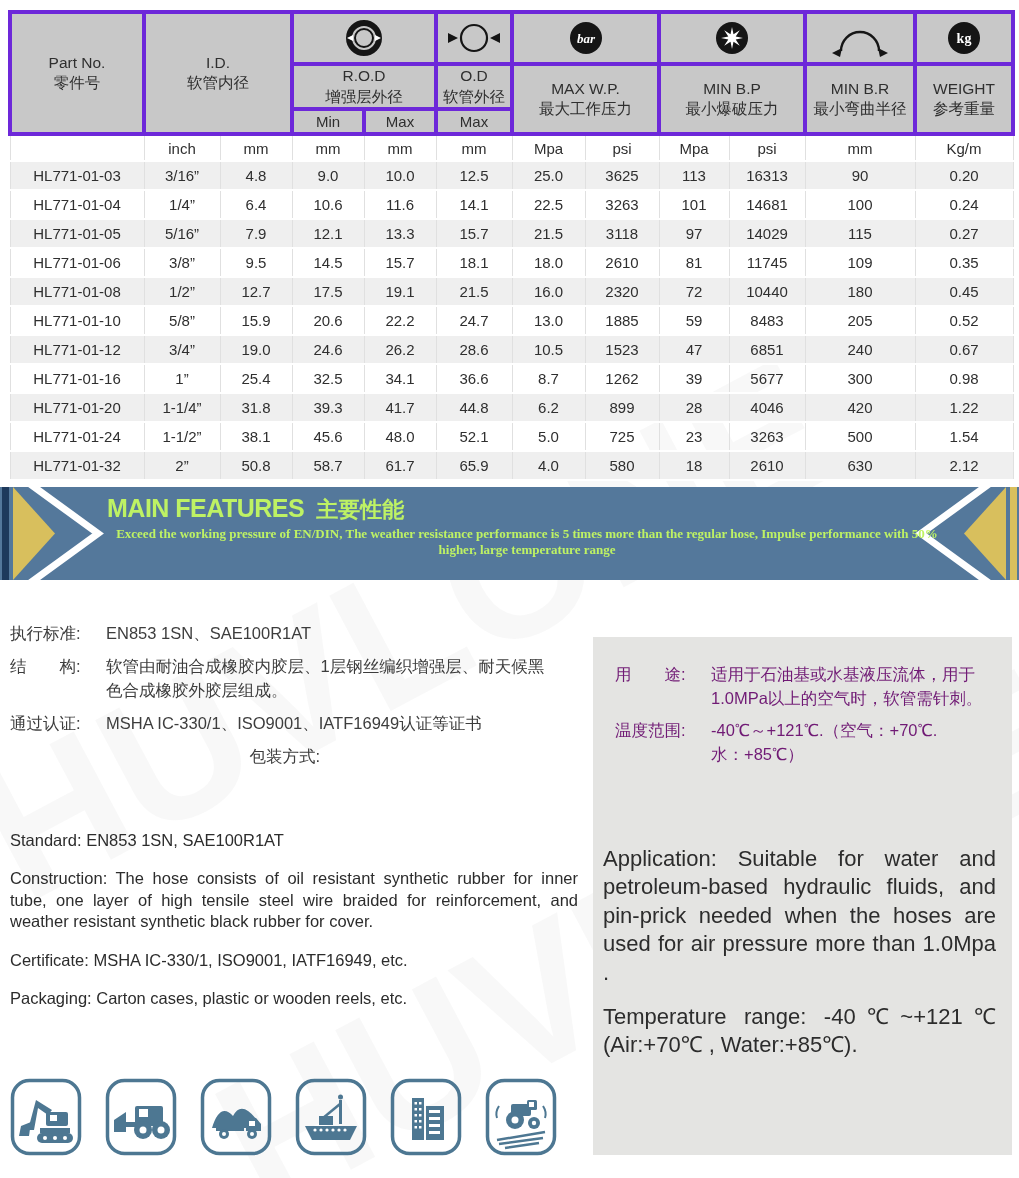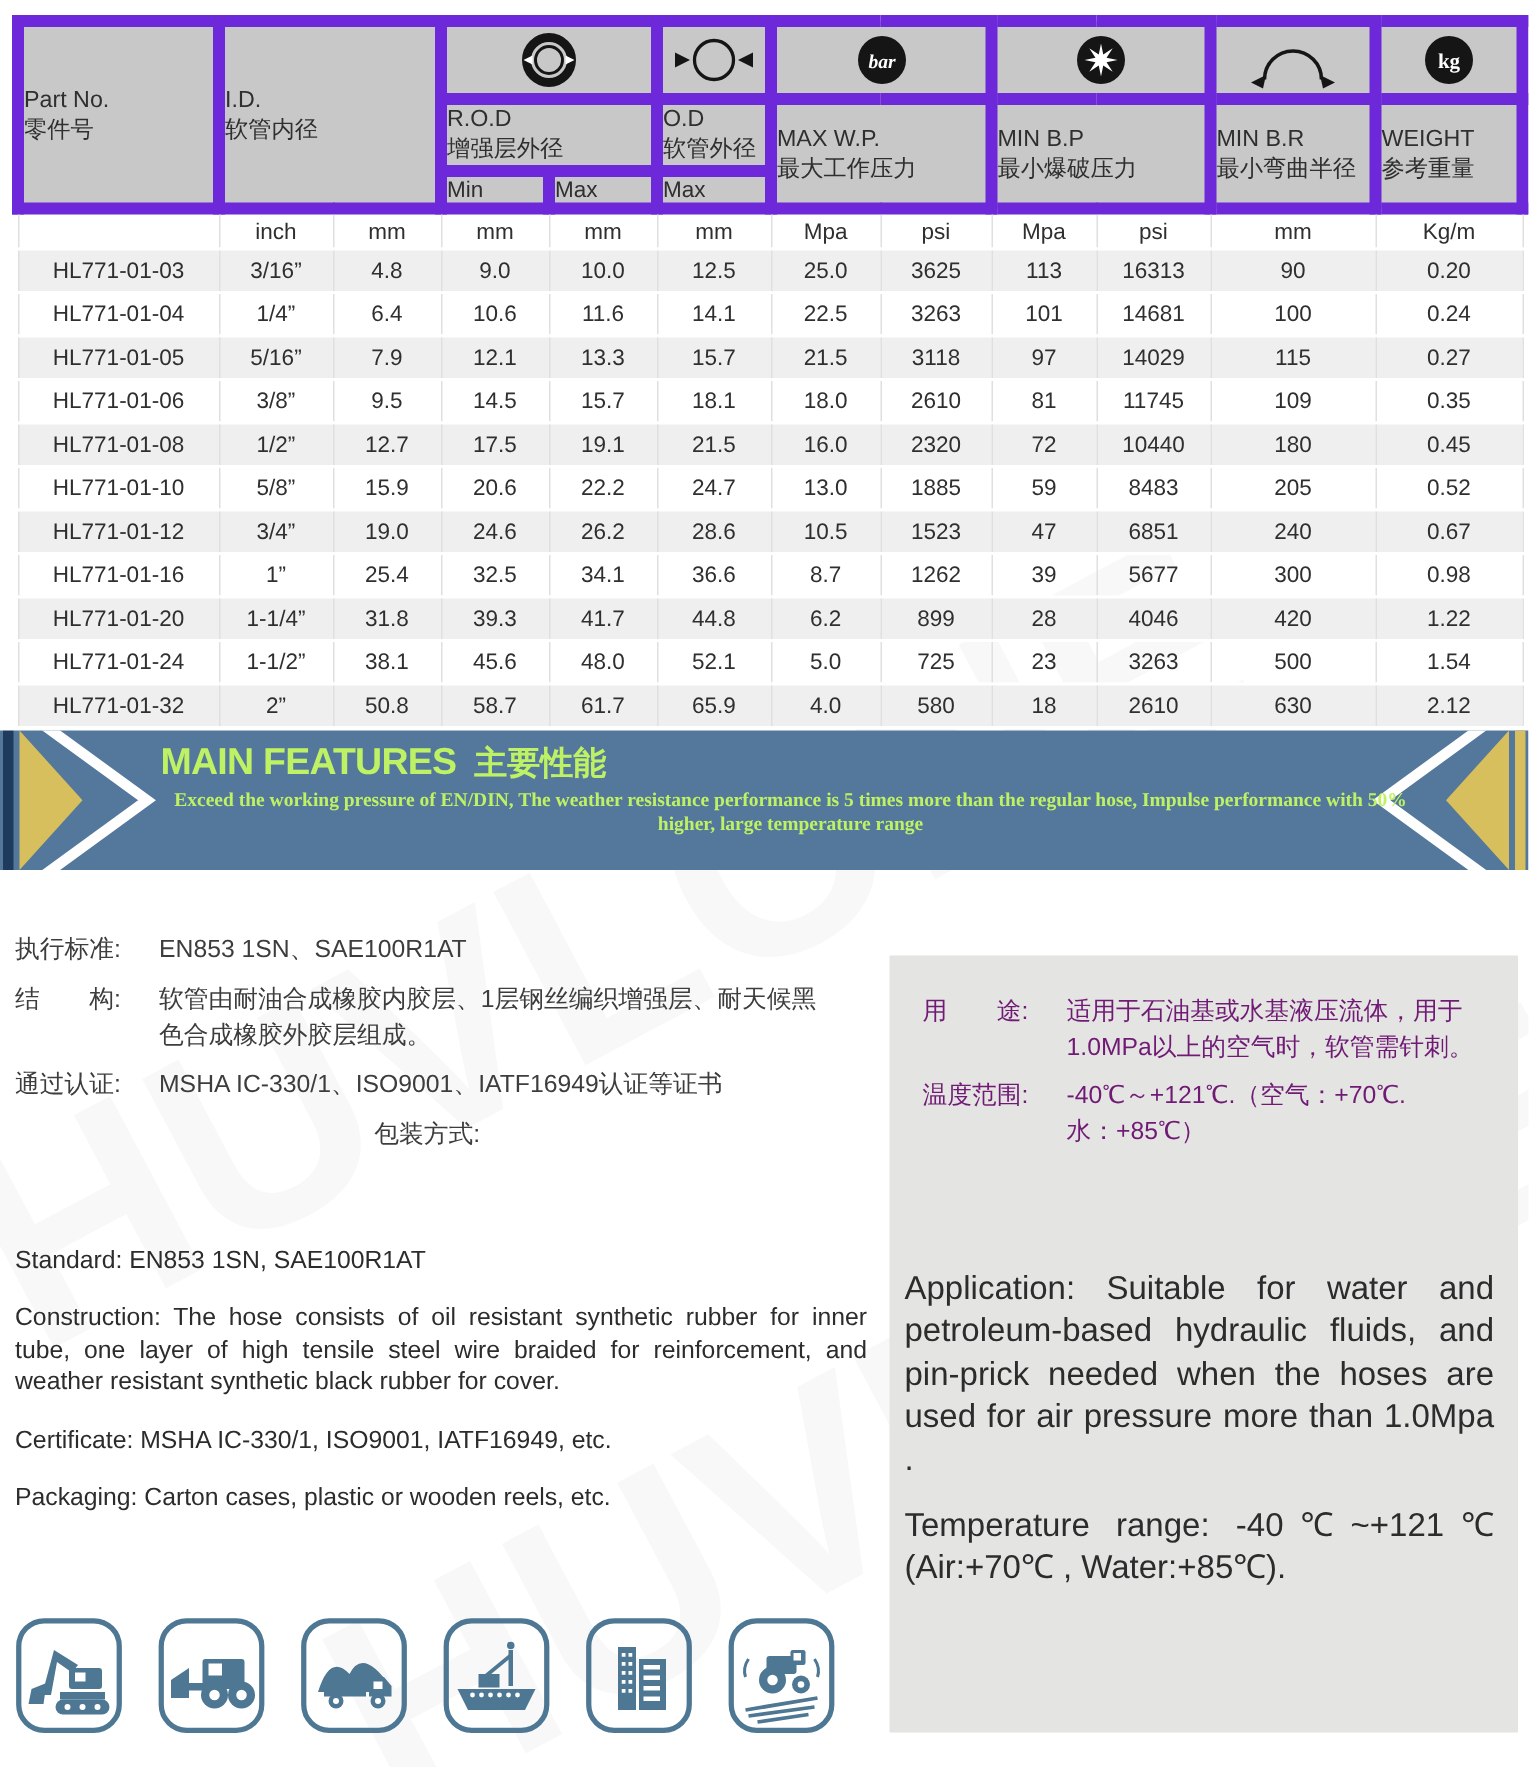--- a/index.html
+++ b/index.html
@@ -11,22 +11,22 @@
   .watermark {
     position:absolute; font-size:190px; font-weight:bold; color:rgba(130,130,130,0.06);
     transform:rotate(-28deg); white-space:nowrap; pointer-events:none; z-index:0;
   }
   
   table.spec-table {
     position:absolute; left:8px; top:10px; width:1003px;
     border-collapse:collapse; table-layout:fixed; font-size:15px; z-index:1;
   }
   .spec-table th {
-    background:#c8c8c8; border:8px solid #6d28d9; font-weight:400;
-    text-align:left; vertical-align:middle; color:#2f2f2f; padding:0;
+    background:#c8c8c8; border:4px solid #6d28d9; font-weight:400;
+    text-align:center; vertical-align:middle; color:#2f2f2f; padding:0;
   }
   .spec-table .hline { line-height:1.3; font-size:15.5px; }
   tr.h1 th { height:52px; }
   tr.h2 th { height:45px; }
   tr.h3 th { height:25px; font-size:15px; }
   .spec-table td {
     text-align:center; height:29px; padding:0;
     border-left:1px solid #e0e0e0; border-right:1px solid #e0e0e0;
     border-top:2px solid #fff; border-bottom:2px solid #fff;
     font-size:15px; color:#2f2f2f;

